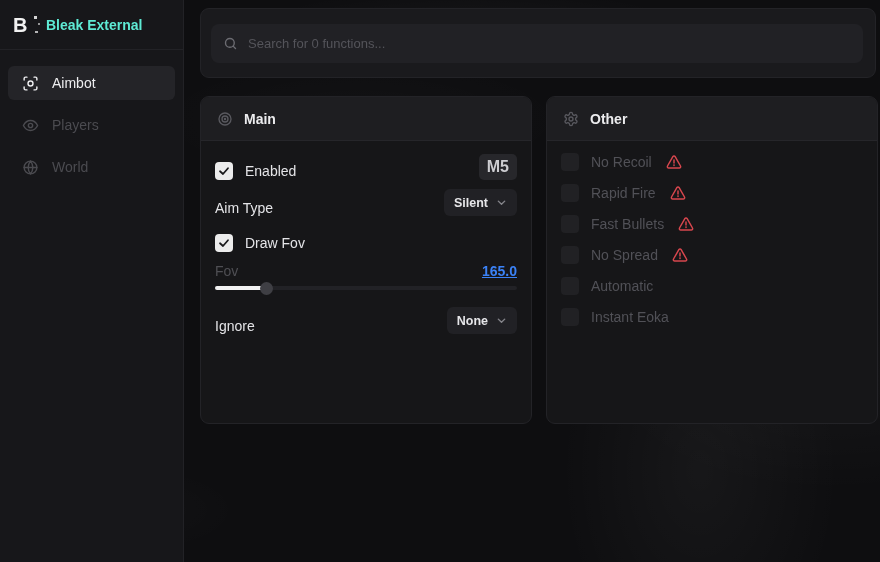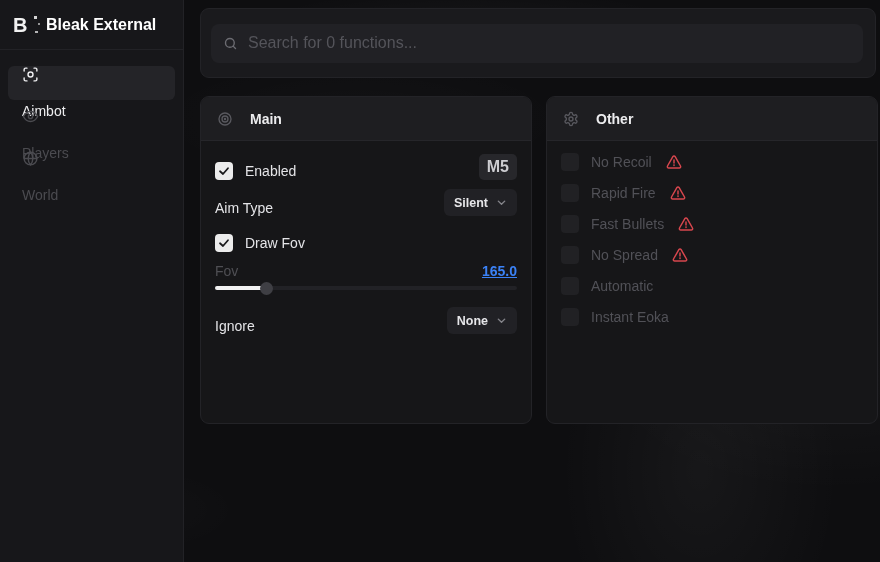--- a/index.html
+++ b/index.html
@@ -29,47 +29,47 @@
   .sidebar { position:absolute; left:0; top:0; width:184px; height:562px;
     background:#17171a; border-right:1px solid #222226; z-index:2; }
   .brand { height:50px; display:flex; align-items:center; gap:11px; padding:0 13px;
     border-bottom:1px solid #222226; }
   .logo { position:relative; width:22px; height:22px; color:#f2f2f2; }
   .logo .b { font-size:20px; font-weight:800; line-height:22px; letter-spacing:-1px; }
   .logo i { position:absolute; background:#e9e9e9; }
   .logo i.p1 { width:3px; height:3px; right:-2px; top:2px; opacity:.9; }
   .logo i.p2 { width:2px; height:2px; right:-5px; top:9px; opacity:.6; }
   .logo i.p3 { width:3px; height:2px; right:-3px; bottom:3px; opacity:.75; }
-  .brand-title { color:#ffffff; font-size:16px; font-weight:600; }
+  .brand-title { color:#5eead4; font-size:14px; font-weight:600; }
   .nav { padding:16px 8px 0 8px; }
-  .nav-item { height:34px; display:flex; align-items:flex-start; gap:20px; padding:0 14px;
+  .nav-item { height:34px; display:flex; align-items:center; gap:13px; padding:0 14px;
     border-radius:6px; margin-bottom:8px; color:#4b4b50; font-size:14px; font-weight:500;
-    cursor:default;flex-direction:column; }
+    cursor:default; }
   .nav-item.active { background:#242428; color:#ededef; }
   .nav-item svg { width:17px; height:17px; flex:none; }
 
   
   .search-panel { position:absolute; left:200px; top:8px; width:676px; height:70px;
     background:#1a1a1d; border:1px solid #232327; border-radius:9px;
     display:flex; align-items:center; padding:0 12px 0 10px; z-index:1; }
   .search-box { flex:1; height:39px; background:#212125; border-radius:8px;
     display:flex; align-items:center; padding:0 12px; gap:10px; }
   .search-box svg { width:15px; height:15px; color:#6c6c72; flex:none; }
   .search-box input { flex:1; background:transparent; border:none; outline:none;
-    color:#d9d9dc; font-size:16px; font-family:"Liberation Sans", sans-serif; }
+    color:#d9d9dc; font-size:13px; font-family:"Liberation Sans", sans-serif; }
   .search-box input::placeholder { color:#54545a; }
 
   
   .panel { position:absolute; top:96px; width:332px; height:328px;
     background:#161618; border:1px solid #232327; border-radius:9px; z-index:1;
     display:flex; flex-direction:column; }
   .panel.main { left:200px; }
   .panel.other { left:546px; }
   .panel-header { height:44px; flex:none; background:#1e1e21; border-bottom:1px solid #26262a;
-    border-radius:8px 8px 0 0; display:flex; align-items:center; gap:17px; padding:0 16px; }
+    border-radius:8px 8px 0 0; display:flex; align-items:center; gap:11px; padding:0 16px; }
   .panel-header svg { width:16px; height:16px; color:#59595f; }
   .panel-title { color:#ececee; font-size:14px; font-weight:600; }
   .panel-body { padding:12px 14px 0 14px; flex:1; }
 
   .row { display:flex; align-items:flex-end; justify-content:space-between; height:27px; }
   .row-left { display:flex; align-items:center; gap:12px; }
   .lbl { color:#e4e4e7; font-size:14px; font-weight:500; }
   .lbl.dim { color:#4f4f54; }
 
   .cb { width:18px; height:18px; border-radius:4px; background:#212124; flex:none;

